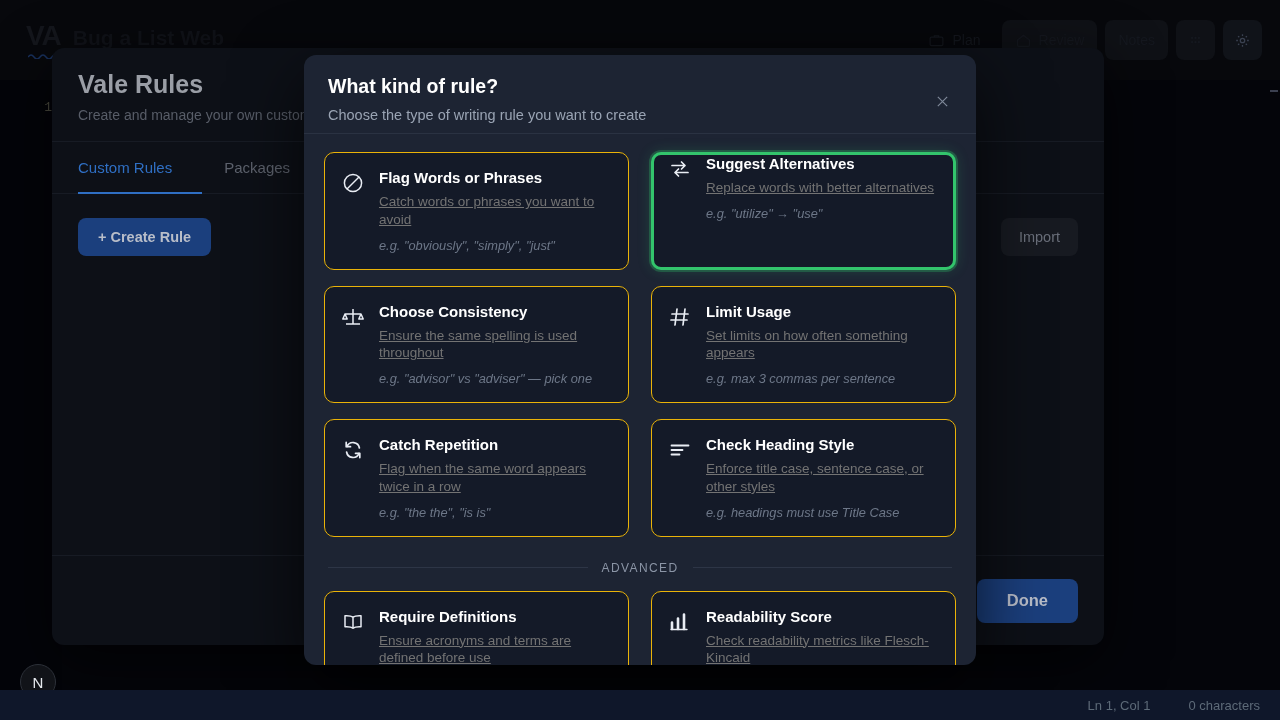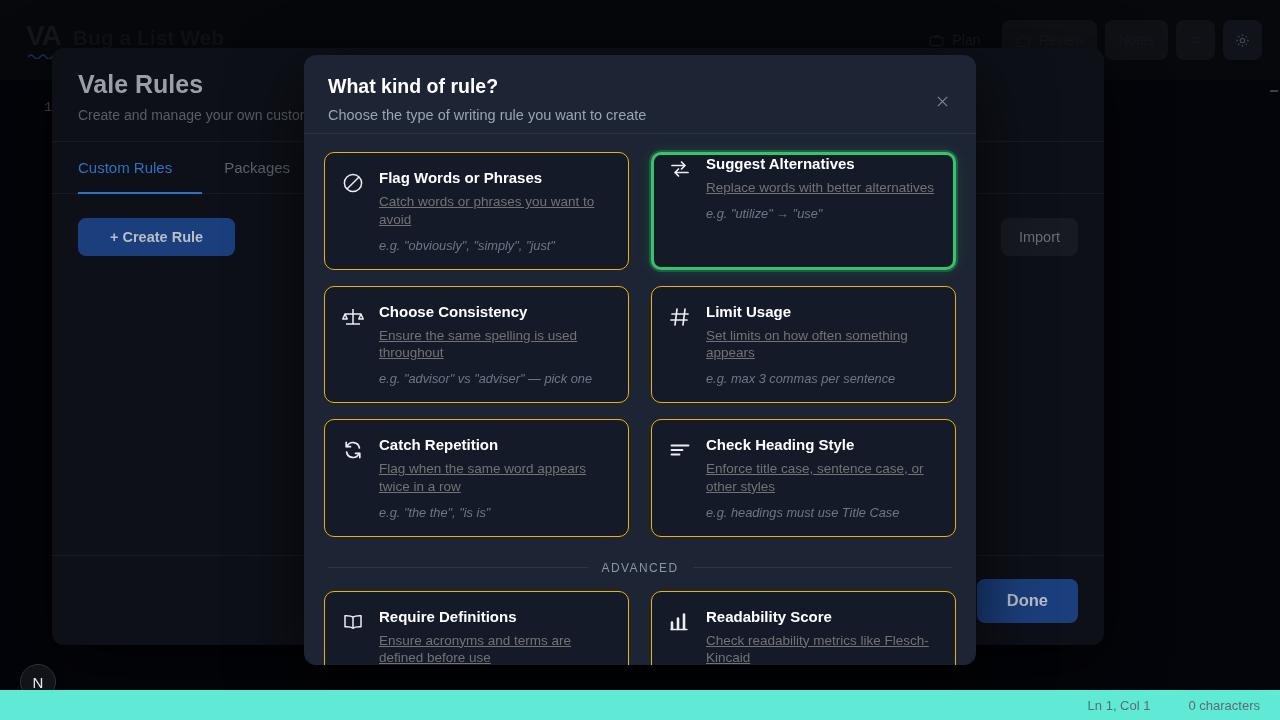--- a/index.html
+++ b/index.html
@@ -95,21 +95,21 @@
     font-size: 15px; color: #5d626d;
     border-bottom: 2px solid transparent;
     margin-bottom: -1px;
   }
   .tab:first-child { padding-left: 0; padding-right: 30px; }
   .tab.active { color: #2f6fc4; border-bottom-color: #2f6fc4; }
   .panel-body { position: relative; padding: 24px 26px; }
   .btn-create {
     background: #1b3f7d; color: #b9bec9;
     border: none; border-radius: 8px;
-    height: 38px; padding: 0 32px;
+    height: 38px; padding: 0 20px;
     font-size: 14.5px; font-weight: bold;
     font-family: "Liberation Sans", sans-serif;
   }
   .btn-import {
     position: absolute; right: 26px; top: 24px;
     background: #171a21; color: #6a6f7a;
     border: none; border-radius: 8px;
     height: 38px; padding: 0 18px; font-size: 14.5px;
     font-family: "Liberation Sans", sans-serif;
   }
@@ -200,21 +200,21 @@
   }
   .divider .line { flex: 1 1 auto; height: 1px; background: #2d3546; }
   .divider .lbl {
     font-size: 12px; letter-spacing: 1.4px; color: #8b95a6;
     font-weight: normal;
   }
 
   
   .statusbar {
     position: absolute; left: 0; bottom: 0; width: 1280px; height: 30px;
-    background: #5eead4;
+    background: #0f172a;
     display: flex; align-items: center; justify-content: flex-end;
     gap: 38px; padding-right: 20px;
     font-size: 13px; color: #5d6a78;
   }
   .avatar {
     position: absolute; left: 20px; bottom: 20px;
     width: 36px; height: 36px; border-radius: 50%;
     background: #111318; border: 1px solid #2c3038;
     display: flex; align-items: center; justify-content: center;
     font-size: 15px; color: #e6e9ee;

